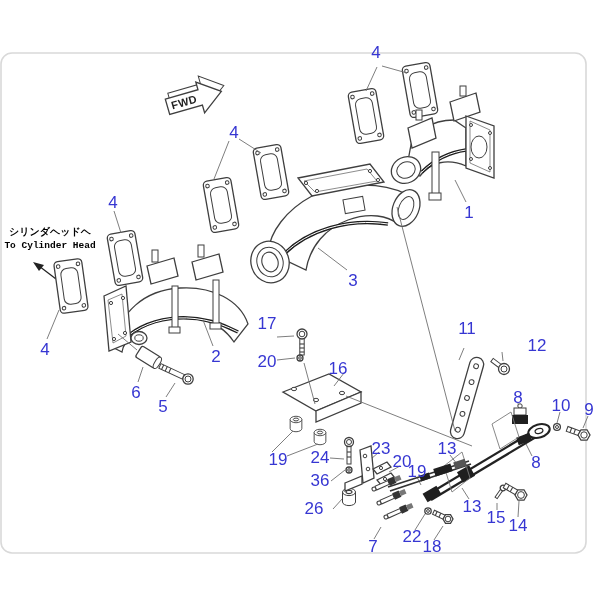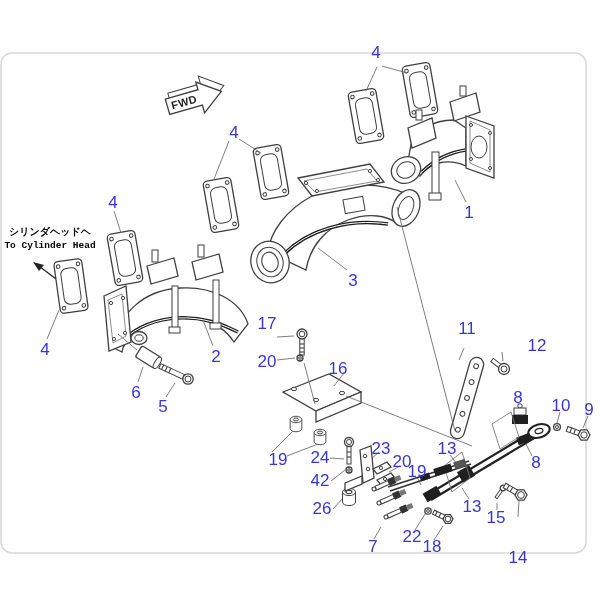--- a/index.html
+++ b/index.html
@@ -365,32 +365,32 @@
       <span class="callout" style="left: 469px; top: 212px;">1</span>
       <span class="callout" style="left: 216px; top: 356px;">2</span>
       <span class="callout" style="left: 353px; top: 280px;">3</span>
       <span class="callout" style="left: 163px; top: 406px;">5</span>
       <span class="callout" style="left: 136px; top: 392px;">6</span>
       <span class="callout" style="left: 267px; top: 323px;">17</span>
       <span class="callout" style="left: 267px; top: 361px;">20</span>
       <span class="callout" style="left: 338px; top: 368px;">16</span>
       <span class="callout" style="left: 278px; top: 459px;">19</span>
       <span class="callout" style="left: 320px; top: 457px;">24</span>
-      <span class="callout" style="left: 320px; top: 480px;">42</span>
-      <span class="callout" style="left: 322px; top: 508px;">26</span>
+      <span class="callout" style="left: 320px; top: 480px;">36</span>
+      <span class="callout" style="left: 314px; top: 508px;">26</span>
       <span class="callout" style="left: 381px; top: 448px;">23</span>
       <span class="callout" style="left: 402px; top: 461px;">20</span>
       <span class="callout" style="left: 417px; top: 471px;">19</span>
       <span class="callout" style="left: 373px; top: 546px;">7</span>
       <span class="callout" style="left: 412px; top: 536px;">22</span>
       <span class="callout" style="left: 432px; top: 546px;">18</span>
       <span class="callout" style="left: 447px; top: 448px;">13</span>
       <span class="callout" style="left: 472px; top: 506px;">13</span>
       <span class="callout" style="left: 496px; top: 517px;">15</span>
-      <span class="callout" style="left: 518px; top: 525px; margin-top: 32px;">14</span>
+      <span class="callout" style="left: 518px; top: 525px;">14</span>
       <span class="callout" style="left: 467px; top: 328px;">11</span>
       <span class="callout" style="left: 501px; top: 345px; margin-left: 36px;">12</span>
       <span class="callout" style="left: 518px; top: 397px;">8</span>
       <span class="callout" style="left: 536px; top: 462px;">8</span>
       <span class="callout" style="left: 561px; top: 405px; text-align: center;">10</span>
       <span class="callout" style="left: 589px; top: 409px;">9</span>
     </div>
 
 </div>
 

